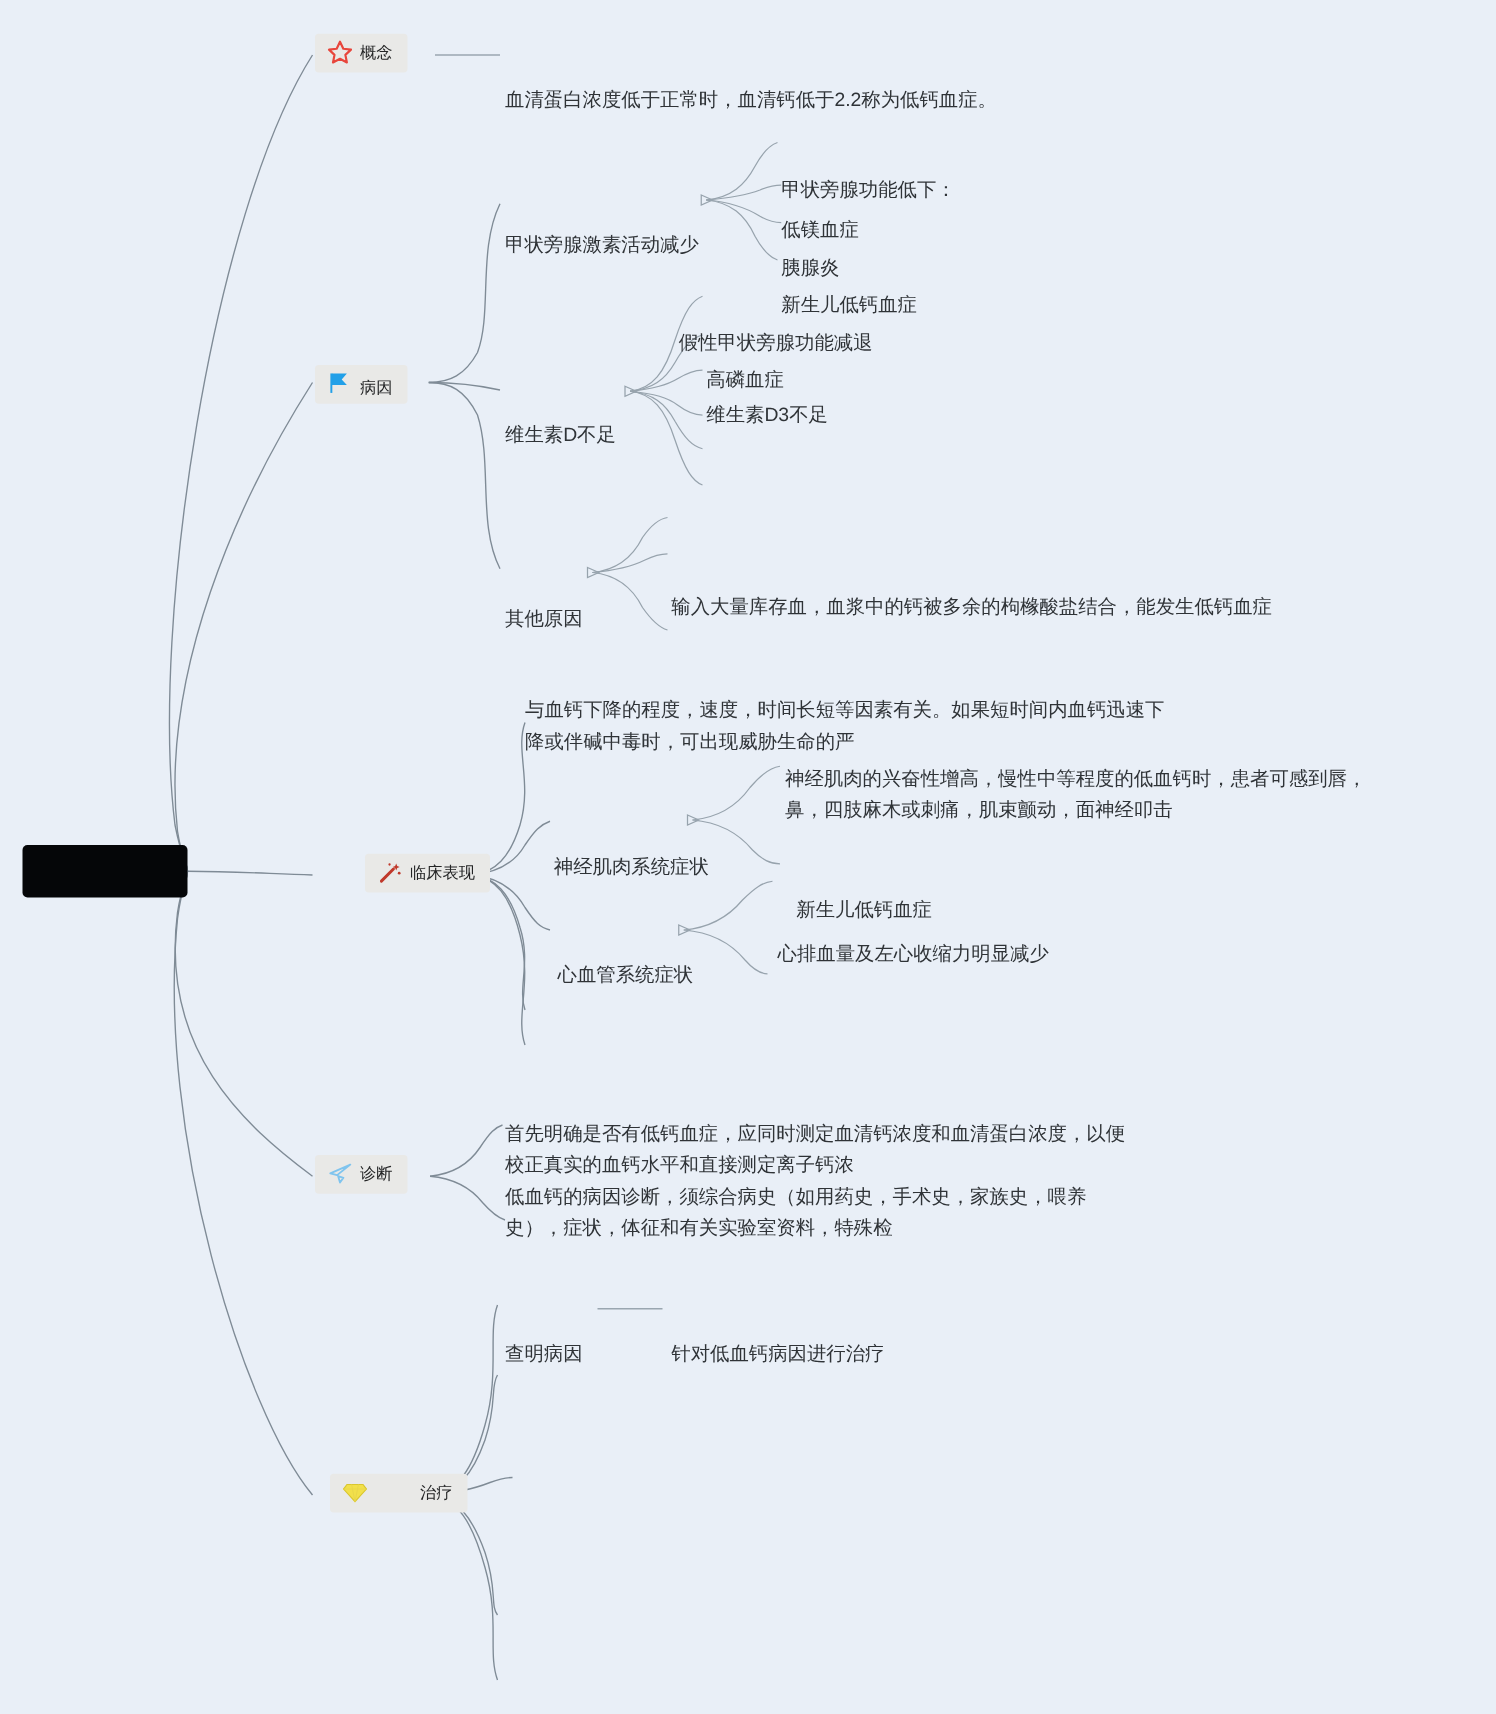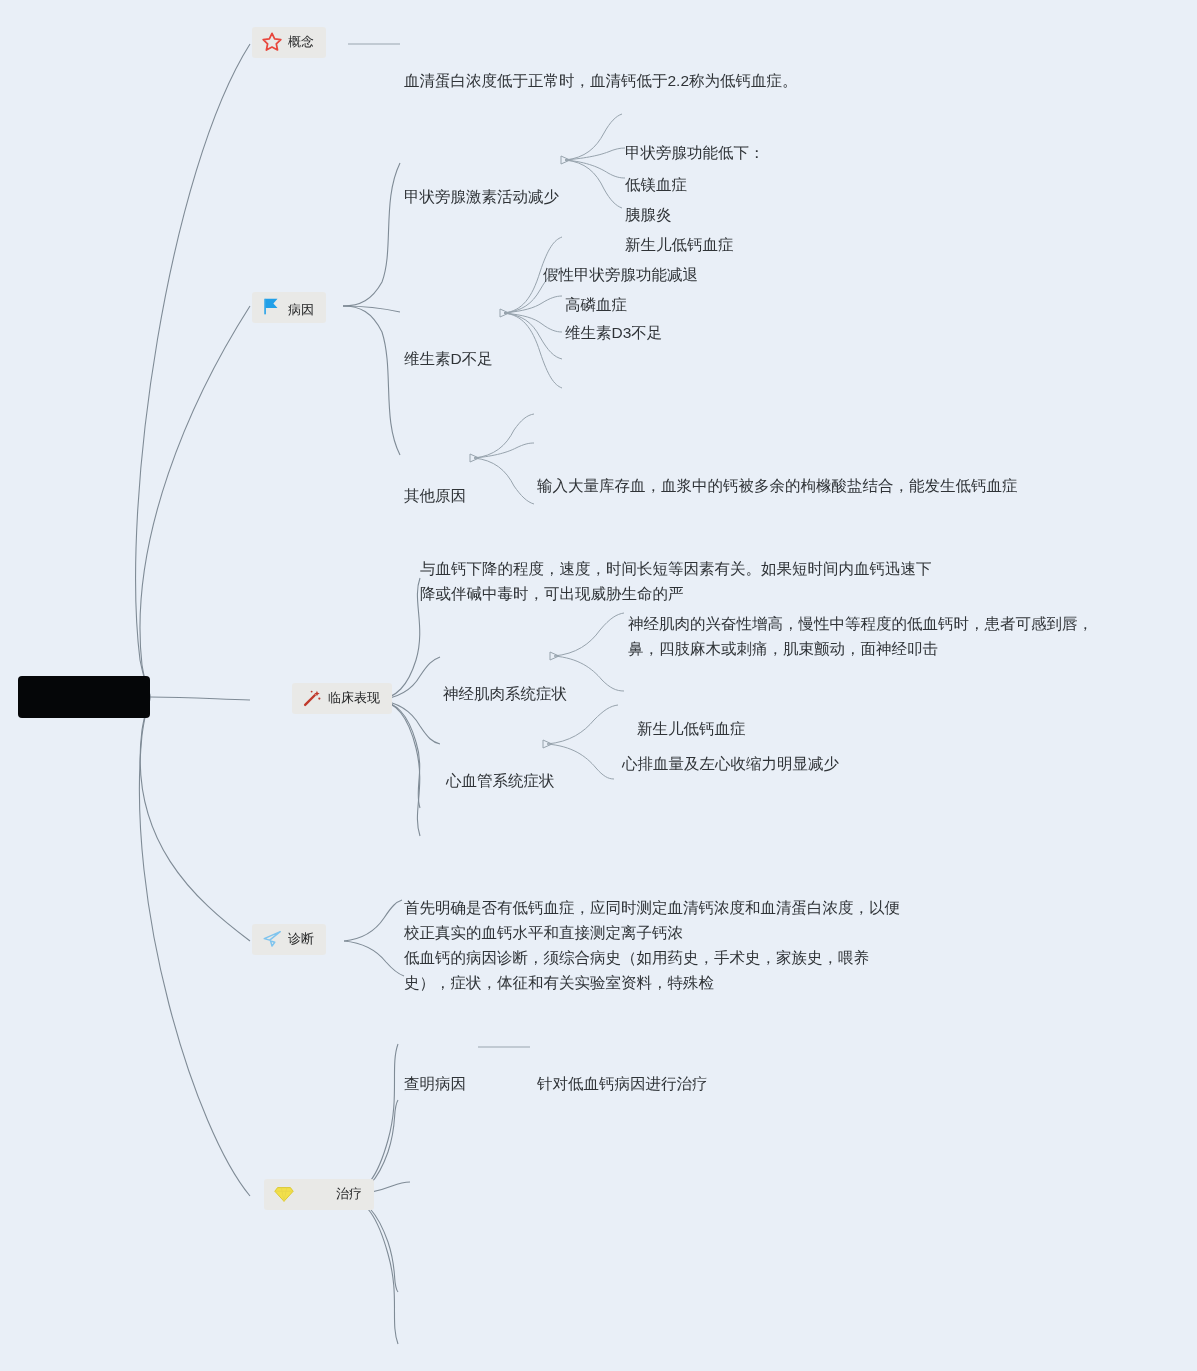--- a/index.html
+++ b/index.html
@@ -143,21 +143,21 @@
     </span>
     <span>病因</span>
   </div>
 
   <div class="tx nowrap" style="left:404px; top:148px;">甲状旁腺激素活动减少</div>
   <div class="tx nowrap" style="left:625px; top:104px;">甲状旁腺功能低下：</div>
   <div class="tx nowrap" style="left:625px; top:136px;">低镁血症</div>
   <div class="tx nowrap" style="left:625px; top:166px;text-align:center;">胰腺炎</div>
   <div class="tx nowrap" style="left:625px; top:196px;">新生儿低钙血症</div>
 
-  <div class="tx nowrap" style="left:404px; top:310px;">维生素D不足</div>
+  <div class="tx nowrap" style="left:404px; top:300px;">维生素D不足</div>
   <div class="tx nowrap" style="left:543px; top:226px;">假性甲状旁腺功能减退</div>
   <div class="tx nowrap" style="left:565px; top:256px;">高磷血症</div>
   <div class="tx nowrap" style="left:565px; top:284px;">维生素D3不足</div>
 
   <div class="tx nowrap" style="left:404px; top:447px;">其他原因</div>
   <div class="tx nowrap" style="left:537px; top:437px;">输入大量库存血，血浆中的钙被多余的枸橼酸盐结合，能发生低钙血症</div>
 
   <div class="node topic" style="left:252px; top:683px;margin-left:40px;">
     <span class="ico">
       <svg width="22" height="22" viewBox="0 0 24 24">

